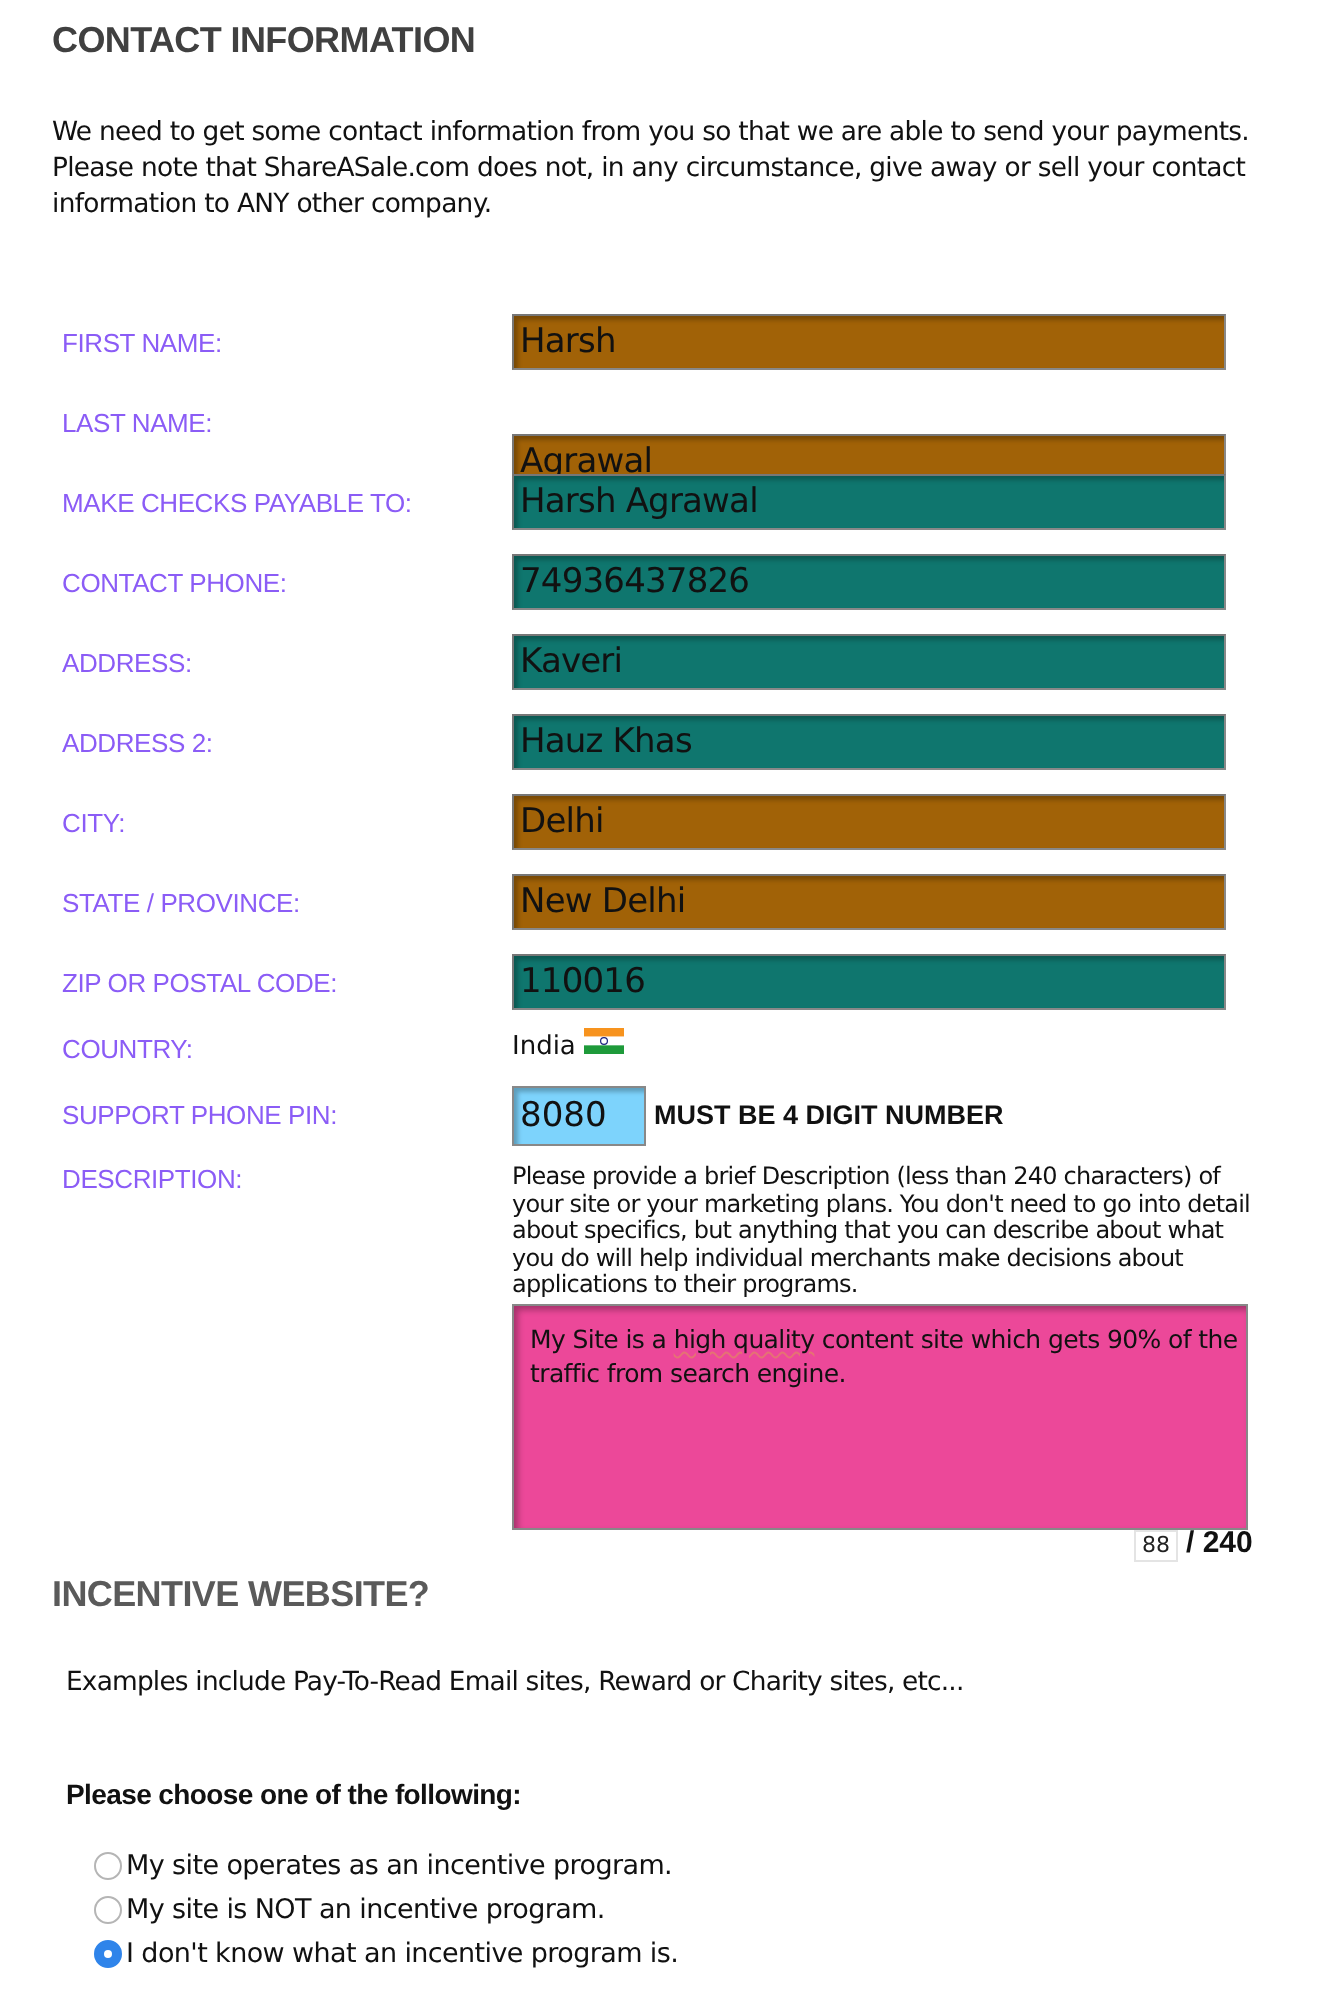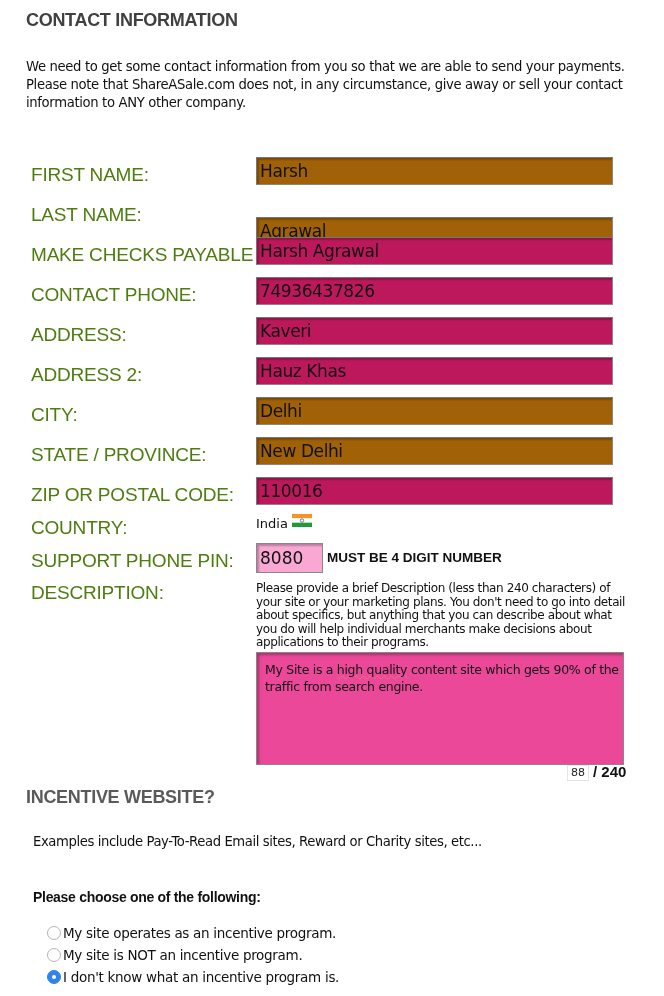--- a/index.html
+++ b/index.html
@@ -12,42 +12,42 @@
     font-family: "Liberation Sans", sans-serif; font-weight: bold;
     font-size: 18px; color: #404040; letter-spacing: -0.3px;
   }
   .intro {
     position: absolute; left: 26px; top: 58px; width: 636px;
     font-family: "DejaVu Sans", sans-serif; font-size: 13.2px; line-height: 18px;
     letter-spacing: -0.35px; color: #111;
   }
   .label {
     position: absolute; left: 31px;
-    font-family: "Liberation Sans", sans-serif; font-size: 19px; color: #4d7c0f;
+    font-family: "Liberation Sans", sans-serif; font-size: 13px; color: #8b5cf6;
     letter-spacing: -0.2px;
   }
   .field {
     position: absolute; left: 256px; width: 352px; height: 26px;
     border: 1px solid #888; border-top-color: #777; border-left-color: #777;
     box-shadow: inset 2px 2px 2px rgba(0,0,0,0.25);
-    background: #be185d; padding: 0 0 0 3px; margin: 0; box-sizing: content-box;
+    background: #0f766e; padding: 0 0 0 3px; margin: 0; box-sizing: content-box;
     font-family: "DejaVu Sans", sans-serif; font-size: 17px; color: #111;
     letter-spacing: -0.4px; outline: none;
   }
   .field.autofill { background: #a16207; }
   .country {
     position: absolute; left: 256px; top: 516px;
     font-family: "DejaVu Sans", sans-serif; font-size: 13px; color: #111;
     display: flex; align-items: center; gap: 4px;
   }
   .flag { width: 20px; height: 13px; display: inline-block; position: relative; top: -3px; }
   .pin {
     position: absolute; left: 256px; top: 543px; width: 62px; height: 28px;
     border: 1px solid #888; box-shadow: inset 2px 2px 2px rgba(0,0,0,0.25);
-    background:#f9a8d4; padding: 0 0 0 3px; box-sizing: content-box;
+    background:#7dd3fc; padding: 0 0 0 3px; box-sizing: content-box;
     font-family: "DejaVu Sans", sans-serif; font-size: 17px; color:#111; outline:none;
   }
   .pin-hint {
     position: absolute; left: 327px; top: 550px;
     font-family: "Liberation Sans", sans-serif; font-weight: bold; font-size: 13.5px; color:#111;
   }
   .desc-help {
     position: absolute; left: 256px; top: 582px; width: 370px;
     font-family: "DejaVu Sans", sans-serif; font-size: 12px; line-height: 13.6px;
     letter-spacing: -0.4px; color: #111;

